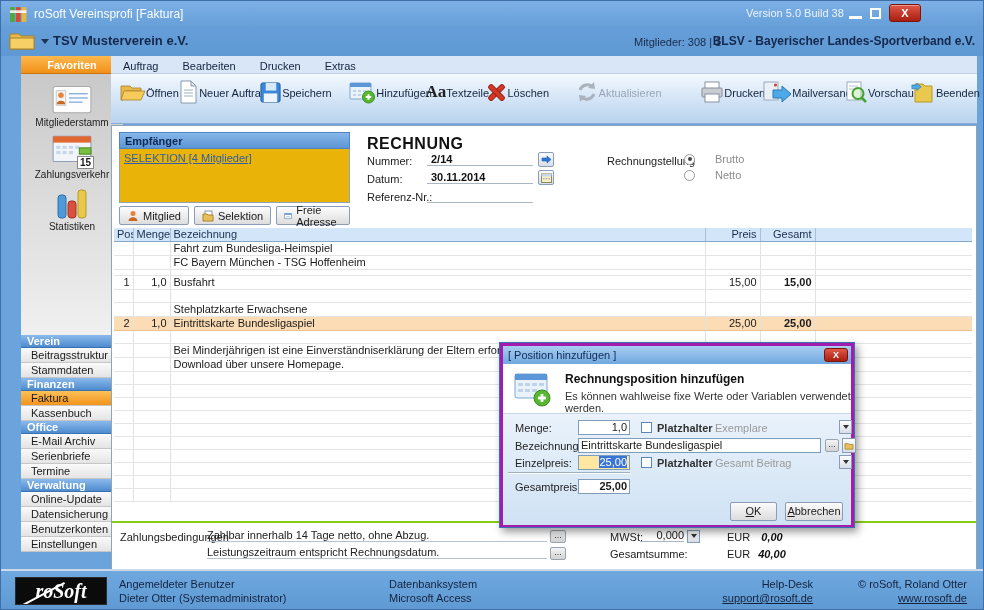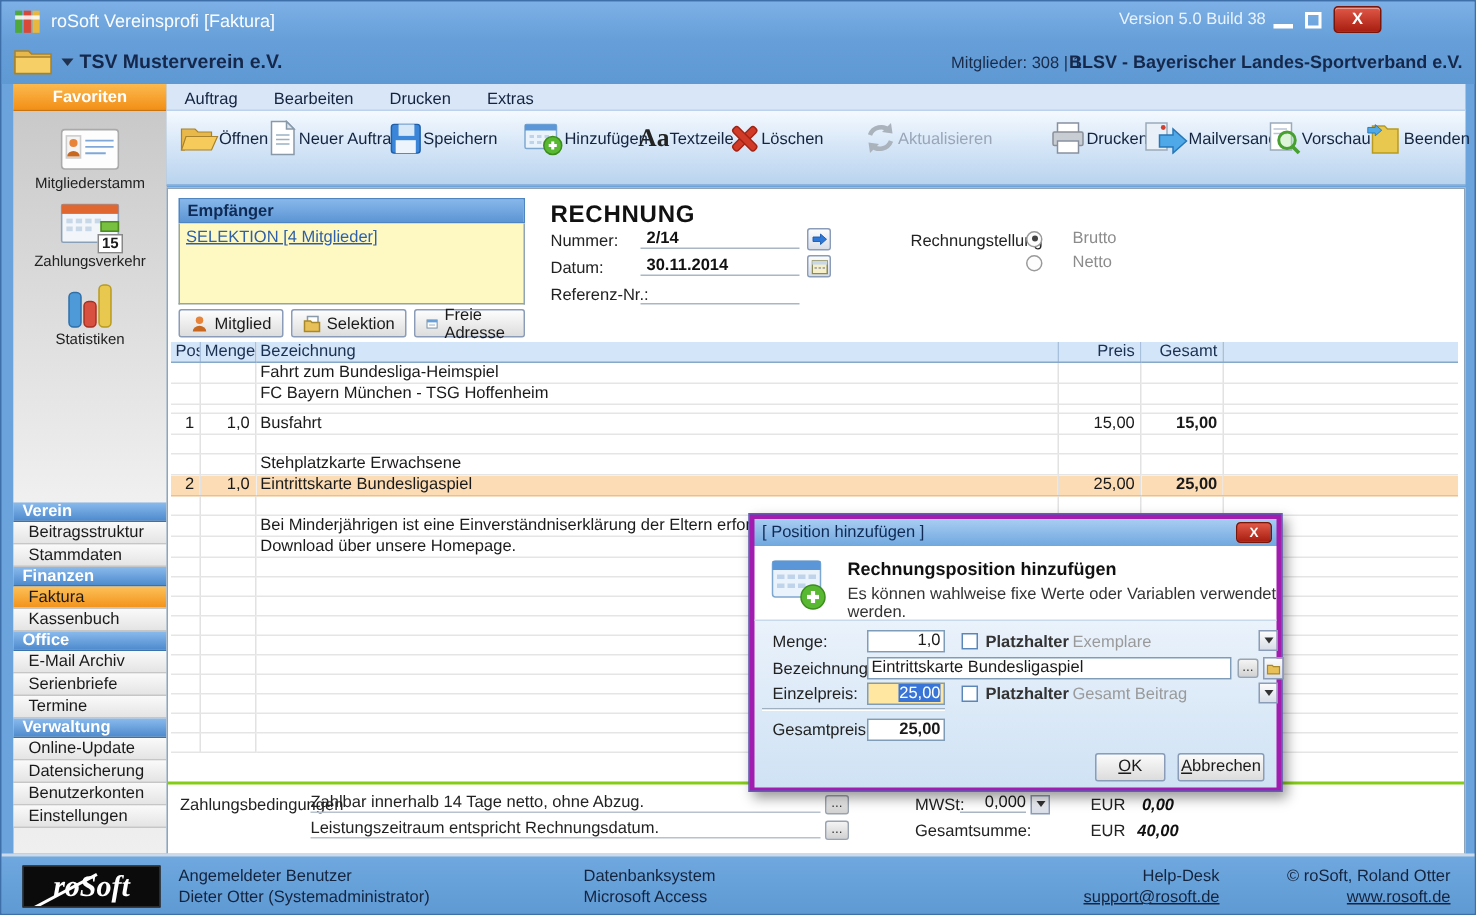--- a/index.html
+++ b/index.html
@@ -17,21 +17,21 @@
   .win-close{position:absolute;left:888px;top:3px;width:32px;height:18px;border-radius:3px;
     background:linear-gradient(#E05848,#A81E10);border:1px solid #7A150A;color:#FFF;font-weight:bold;
     font-size:11px;text-align:center;line-height:16px;cursor:pointer;box-shadow:inset 0 1px 0 rgba(255,255,255,.4);}
   .bar2{position:absolute;left:0;top:27px;width:984px;height:28px;background:linear-gradient(#659ED8,#5F99D4);}
   .club-folder{position:absolute;left:8px;top:3px;width:26px;height:19px;}
   .club-caret{position:absolute;left:40px;top:11px;width:0;height:0;border:4px solid transparent;border-top:5px solid #20324E;cursor:pointer;}
   .club-name{position:absolute;left:52px;top:5px;font-size:13px;font-weight:bold;color:#15284B;}
   .members{position:absolute;left:633px;top:8px;color:#1A2B4A;}
   .assoc{position:absolute;right:10px;top:6px;font-size:12px;font-weight:bold;color:#15284B;}
   
-  .sidebar{position:absolute;left:8px;top:55px;width:102px;height:513px;background:linear-gradient(#C9C9C9,#EFEFEF);}
+  .sidebar{position:absolute;left:20px;top:55px;width:102px;height:408px;background:linear-gradient(#C9C9C9,#EFEFEF);}
   .fav-header{height:18px;line-height:18px;text-align:center;font-weight:bold;color:#FFF;
     background:linear-gradient(#FCB94E,#F29018);border-bottom:1px solid #C87410;}
   .fav-area{height:261px;background:linear-gradient(#C9C9C9,#F0F0F0);padding-top:8px;}
   .fav-item{height:50px;text-align:center;cursor:pointer;margin-bottom:2px;position:relative;}
   .fav-item .ficon{display:block;margin:0 auto;height:34px;}
   .fav-item .flabel{font-size:10px;color:#222;}
   .badge15{position:absolute;left:56px;top:22px;background:#FFF;border:1px solid #888;font-weight:bold;
     font-size:10px;padding:0 2px;line-height:11px;}
   .sec-header{height:13px;line-height:13px;padding-left:6px;font-weight:bold;color:#FFF;
     background:linear-gradient(#8ABAEC,#4E8BCE);border-bottom:1px solid #3A72AE;}
@@ -52,21 +52,21 @@
   .tbtn.disabled .tlabel{color:#9AA6B8;}
   .gap1{margin-left:22px;} .gap2{margin-left:28px;} .gap3{margin-left:46px;}
   .tbtn.last{margin-left:auto;margin-right:6px;}
   .aa-glyph{font-family:"Liberation Serif",serif;font-weight:bold;font-size:17px;color:#222;}
   
   .workspace{position:absolute;left:110px;top:124px;width:866px;height:444px;background:#FFF;
     border:1px solid #8FA4B8;}
   .empf{position:absolute;left:7px;top:6px;width:231px;}
   .empf-hd{height:17px;line-height:17px;padding-left:5px;font-weight:bold;color:#0F2A55;
     background:linear-gradient(#87B7EA,#5C95D4);border:1px solid #4F86C2;}
-  .empf-list{height:54px;background:#fef9c3;border:1px solid #8FA4B8;border-top:none;padding:3px 4px;}
+  .empf-list{height:54px;background:#eab308;border:1px solid #8FA4B8;border-top:none;padding:3px 4px;}
   .empf-link{color:#2E5FA8;text-decoration:underline;cursor:pointer;}
   .empf-btns{display:flex;margin-top:3px;gap:5px;}
   .ebtn{height:19px;display:flex;align-items:center;gap:4px;padding:0 7px;cursor:pointer;
     background:linear-gradient(#FDFDFD,#DDDDDD);border:1px solid #8A9CB8;border-radius:2px;}
   .inv-title{position:absolute;left:255px;top:9px;font-size:16px;font-weight:bold;letter-spacing:.5px;color:#111;}
   .flabel2{position:absolute;color:#222;}
   .fval{position:absolute;border-bottom:1px solid #AAB6C4;font-weight:bold;color:#111;}
   .sq-btn{position:absolute;width:16px;height:15px;background:linear-gradient(#FCFCFC,#D8DEE8);
     border:1px solid #8A9CB8;border-radius:2px;cursor:pointer;display:flex;align-items:center;justify-content:center;}
   .radio{position:absolute;display:flex;align-items:center;gap:20px;color:#8C8C8C;cursor:pointer;}

